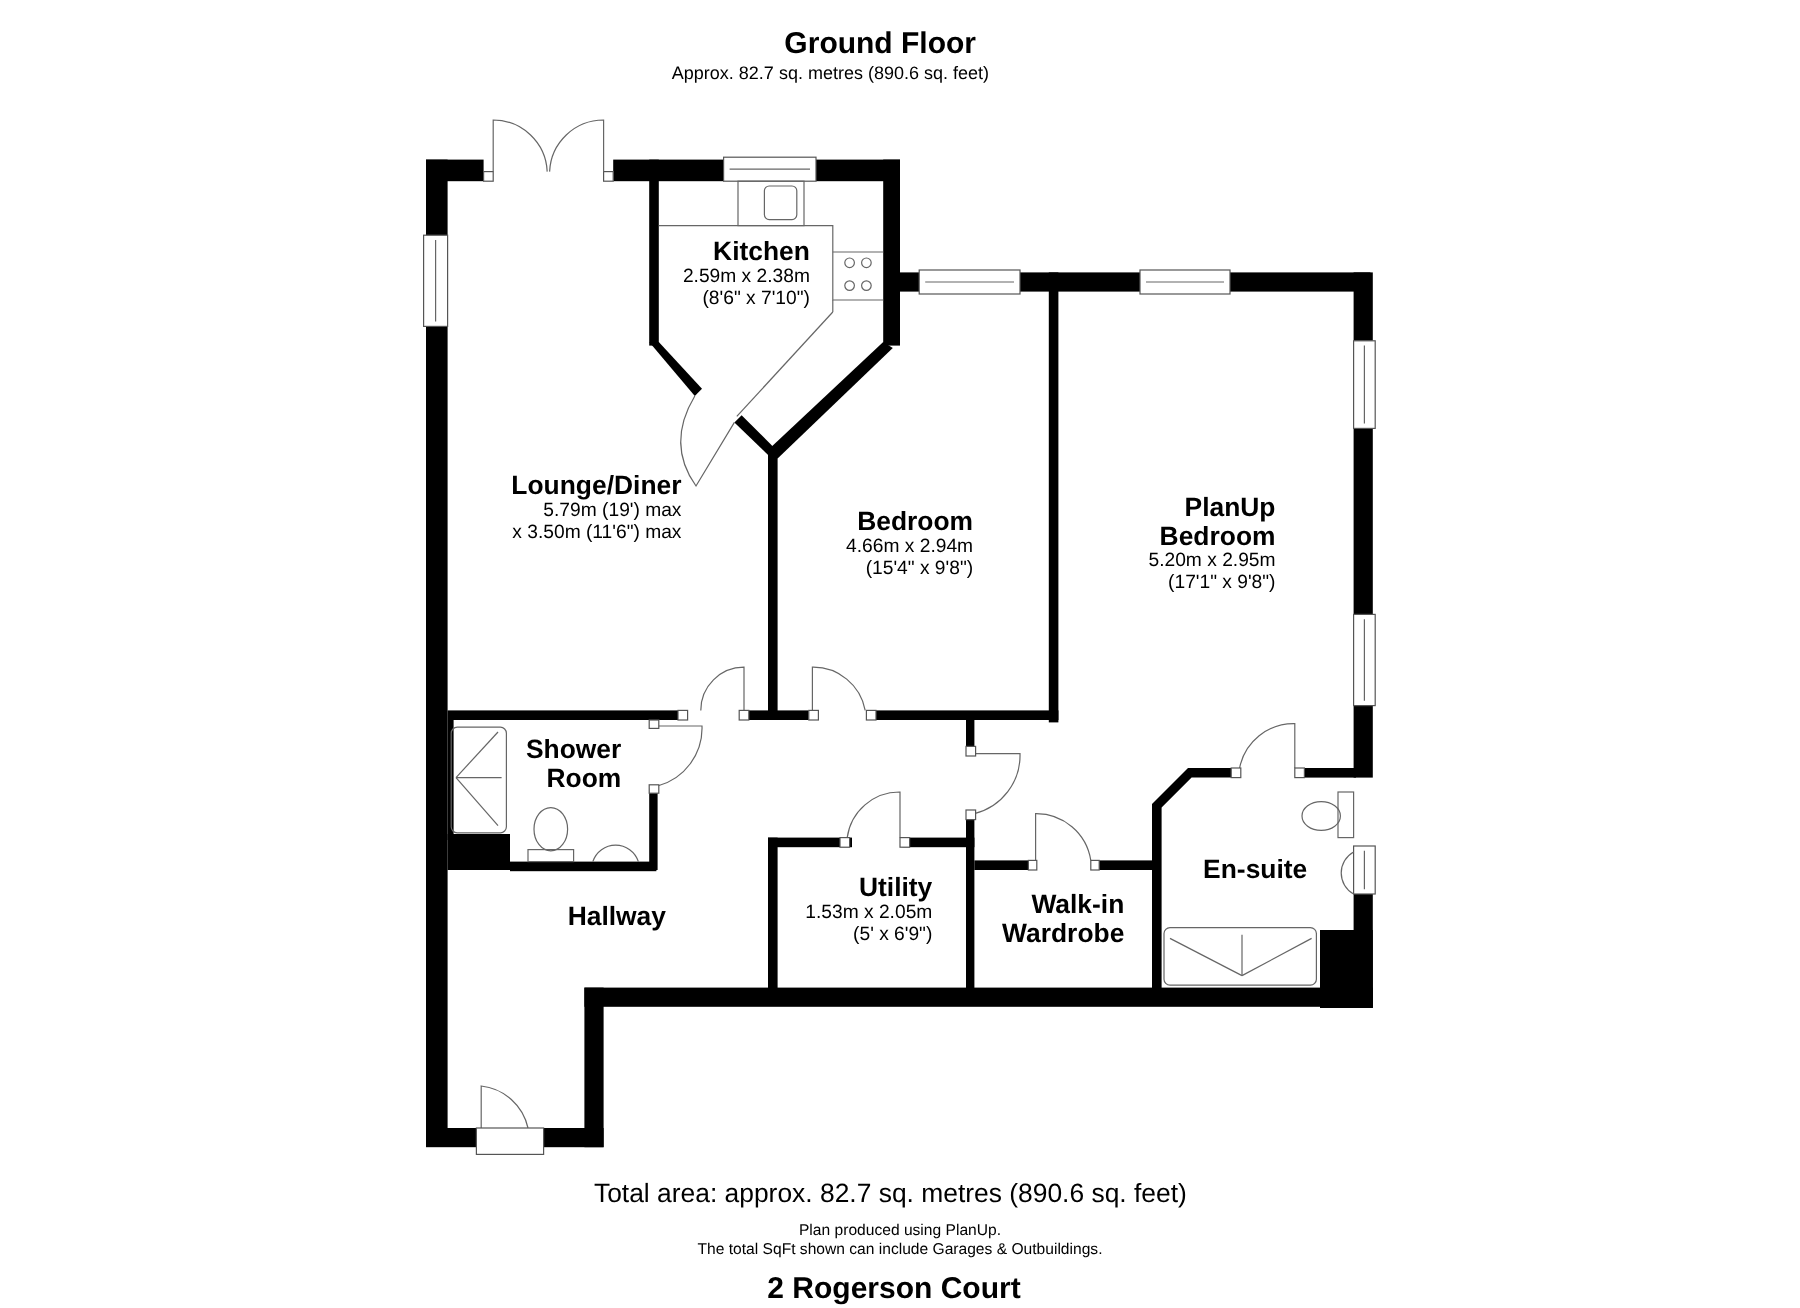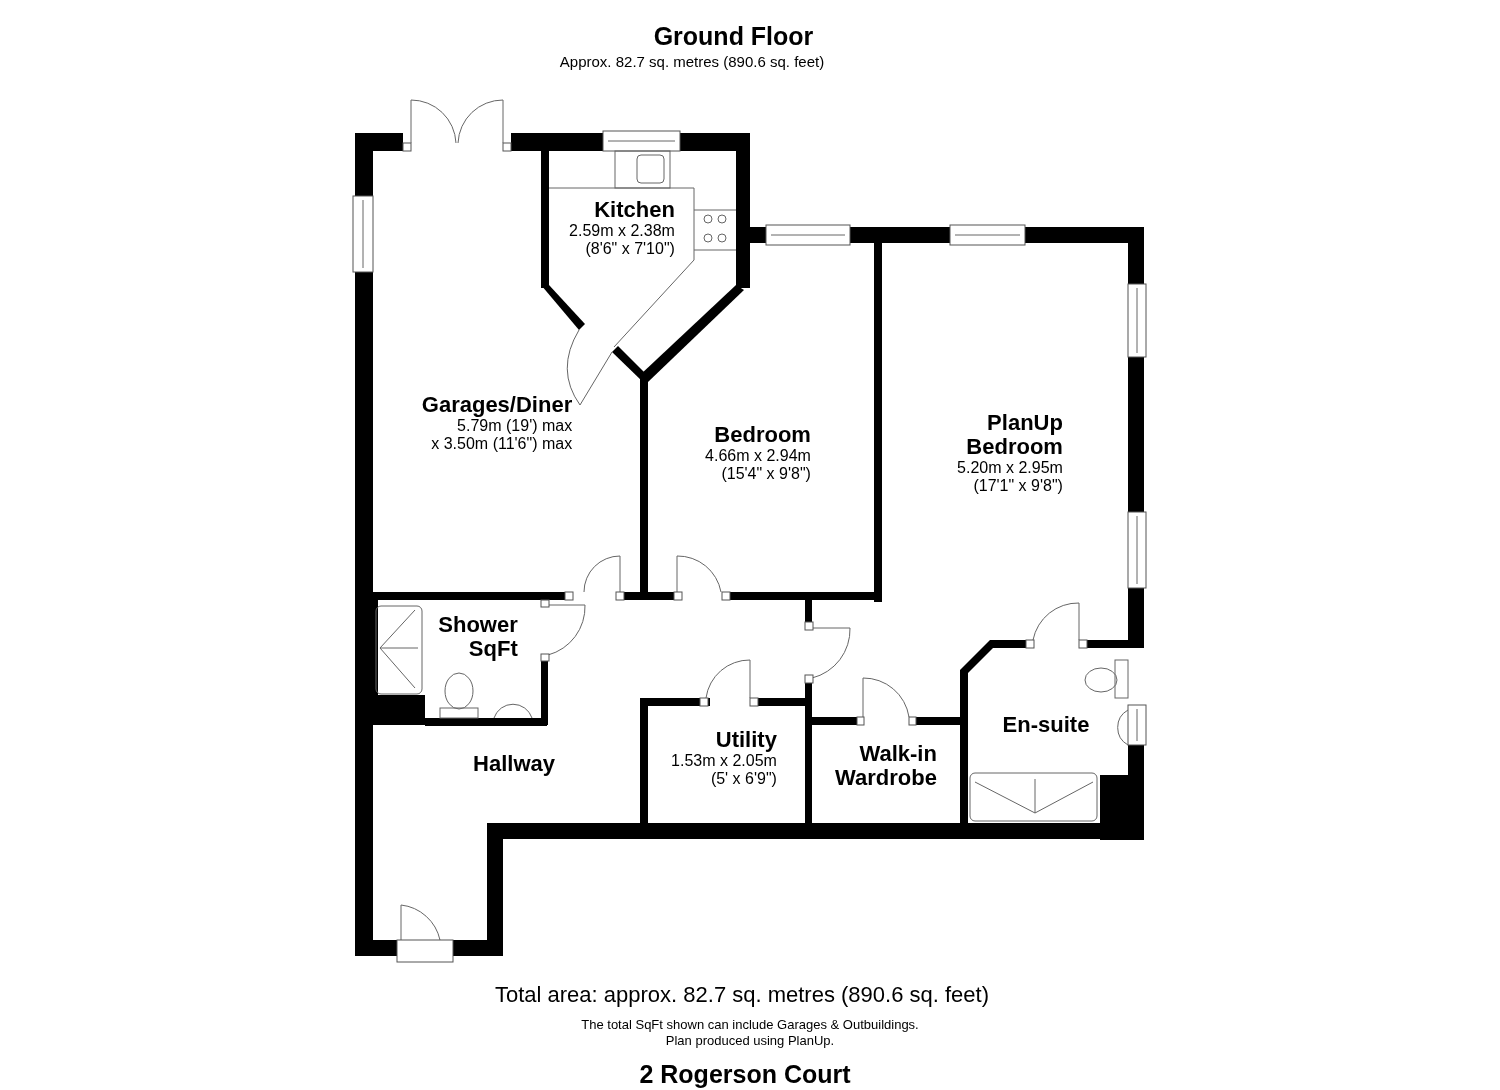--- a/index.html
+++ b/index.html
@@ -168,53 +168,53 @@
   <line class="thin" x1="1093" y1="782" x2="1035" y2="813"></line>
   <line class="thin" x1="1035" y1="779" x2="1035" y2="813"></line>
 </svg>
 
 <div class="room-label" style="left:622px; top:198px;">
   <span class="room-name">Kitchen</span>
   <span class="room-dim">2.59m x 2.38m</span>
   <span class="room-dim">(8'6" x 7'10")</span>
 </div>
 <div class="room-label" style="left:497px; top:393px;">
-  <span class="room-name">Garages/Diner</span>
+  <span class="room-name">Lounge/Diner</span>
   <span class="room-dim">5.79m (19') max</span>
   <span class="room-dim">x 3.50m (11'6") max</span>
 </div>
 <div class="room-label" style="left:758px; top:423px;">
   <span class="room-name">Bedroom</span>
   <span class="room-dim">4.66m x 2.94m</span>
   <span class="room-dim">(15'4" x 9'8")</span>
 </div>
 <div class="room-label" style="left:1010px; top:411px;">
   <span class="room-name">PlanUp</span>
   <span class="room-name">Bedroom</span>
   <span class="room-dim">5.20m x 2.95m</span>
   <span class="room-dim">(17'1" x 9'8")</span>
 </div>
 <div class="room-label" style="left:478px; top:613px;">
   <span class="room-name">Shower</span>
-  <span class="room-name">SqFt</span>
+  <span class="room-name">Room</span>
 </div>
 <div class="room-label" style="left:514px; top:752px;">
   <span class="room-name">Hallway</span>
 </div>
 <div class="room-label" style="left:724px; top:728px;">
   <span class="room-name">Utility</span>
   <span class="room-dim">1.53m x 2.05m</span>
   <span class="room-dim">(5' x 6'9")</span>
 </div>
 <div class="room-label" style="left:886px; top:742px;">
   <span class="room-name">Walk-in</span>
   <span class="room-name">Wardrobe</span>
 </div>
 <div class="room-label" style="left:1046px; top:693px;margin-top:20px;">
   <span class="room-name">En-suite</span>
 </div>
 
 <div class="ftr-total">Total area: approx. 82.7 sq. metres (890.6 sq. feet)</div>
 <div class="ftr-note">
+  <div>Plan produced using PlanUp.</div>
   <div>The total SqFt shown can include Garages &amp; Outbuildings.</div>
-  <div>Plan produced using PlanUp.</div>
 </div>
 <div class="ftr-addr">2 Rogerson Court</div>
 
 </body></html>

